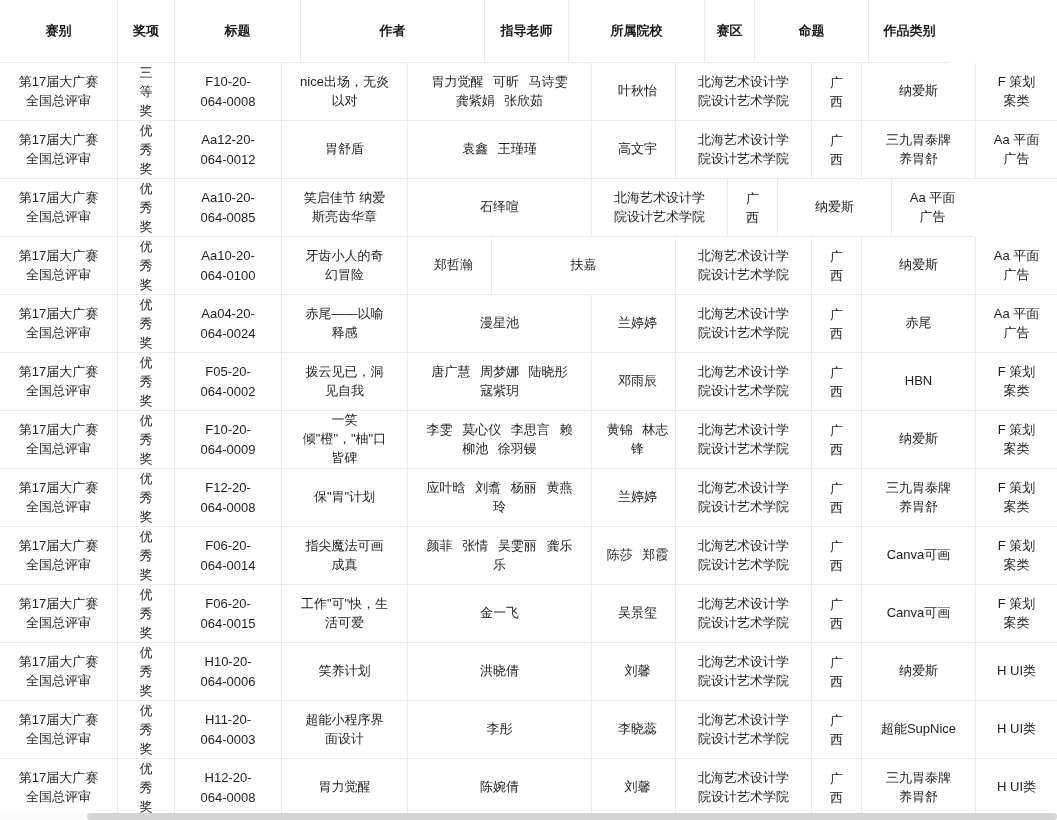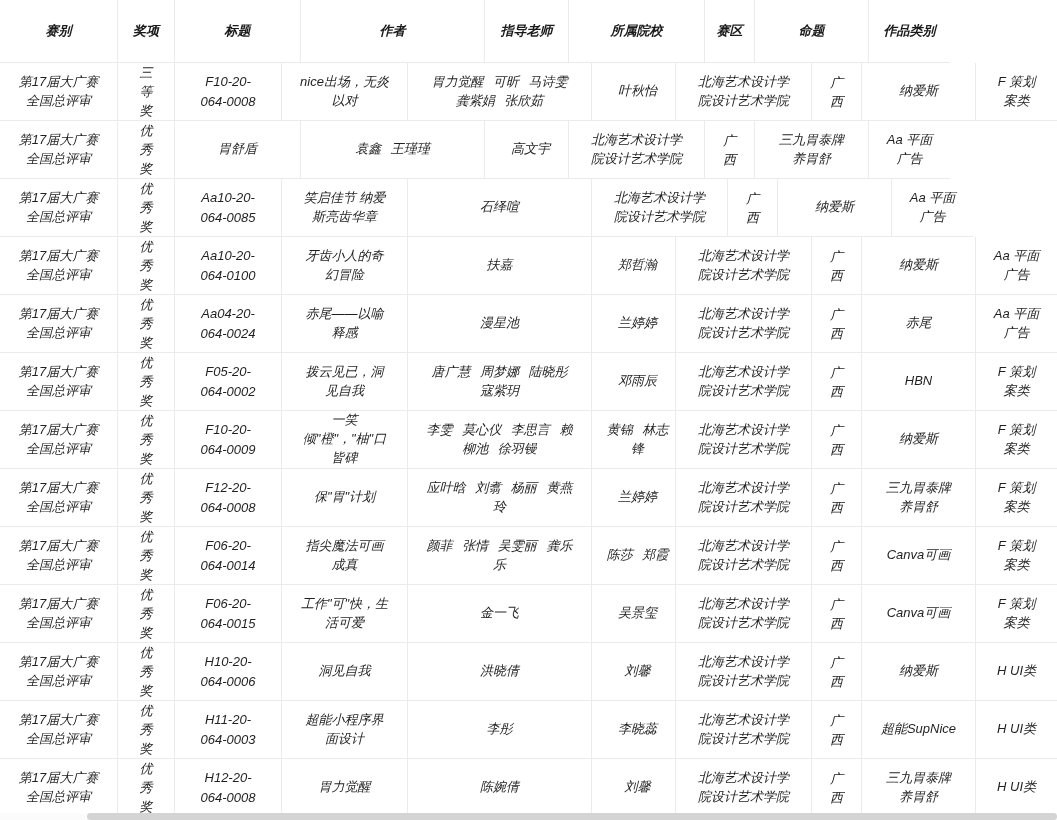--- a/index.html
+++ b/index.html
@@ -3,21 +3,21 @@
 <meta charset="utf-8">
 <style>
   html,body{margin:0;padding:0;background:#ffffff;}
   body{
     font-family:"Liberation Sans","DejaVu Sans",sans-serif;
     color:#1f1f1f;
     width:1057px;
     height:820px;
     overflow:hidden;
   }
-  .table{width:1057px;font-style:italic;}
+  .table{width:1057px;}
   .row{display:flex;width:1057px;}
   .cell{
     box-sizing:border-box;
     display:flex;align-items:center;justify-content:center;
     text-align:center;
     border-right:1px solid #ebebeb;
     border-bottom:1px solid #ebebeb;
     font-size:13px;line-height:1.45;
     overflow:hidden;
   }
@@ -113,20 +113,23 @@
         <span class="in9">F 策划案类</span>
       </div>
     </div>
     <div class="row drow">
       <div class="cell c0">
         <span class="in0">第17届大广赛全国总评审</span>
       </div>
       <div class="cell c1">
         <span class="in1">优秀奖</span>
       </div>
+      <div class="cell c2">
+        <span class="in2">Aa12-20-064-0012</span>
+      </div>
       <div class="cell c3">
         <span class="in3">胃舒盾</span>
       </div>
       <div class="cell c4">
         <span class="in4">袁鑫 王瑾瑾</span>
       </div>
       <div class="cell c5">
         <span class="in5">高文宇</span>
       </div>
       <div class="cell c6">
@@ -178,25 +181,25 @@
       </div>
       <div class="cell c1">
         <span class="in1">优秀奖</span>
       </div>
       <div class="cell c2">
         <span class="in2">Aa10-20-064-0100</span>
       </div>
       <div class="cell c3">
         <span class="in3">牙齿小人的奇幻冒险</span>
       </div>
+      <div class="cell c5">
+        <span class="in5">郑哲瀚</span>
+      </div>
       <div class="cell c4">
         <span class="in4">扶嘉</span>
-      </div>
-      <div class="cell c5">
-        <span class="in5">郑哲瀚</span>
       </div>
       <div class="cell c6">
         <span class="in6">北海艺术设计学院设计艺术学院</span>
       </div>
       <div class="cell c7">
         <span class="in7">广西</span>
       </div>
       <div class="cell c8">
         <span class="in8">纳爱斯</span>
       </div>
@@ -401,21 +404,21 @@
       <div class="cell c0">
         <span class="in0">第17届大广赛全国总评审</span>
       </div>
       <div class="cell c1">
         <span class="in1">优秀奖</span>
       </div>
       <div class="cell c2">
         <span class="in2">H10-20-064-0006</span>
       </div>
       <div class="cell c3">
-        <span class="in3">洞见自我</span>
+        <span class="in3">笑养计划</span>
       </div>
       <div class="cell c4">
         <span class="in4">洪晓倩</span>
       </div>
       <div class="cell c5">
         <span class="in5">刘馨</span>
       </div>
       <div class="cell c6">
         <span class="in6">北海艺术设计学院设计艺术学院</span>
       </div>

